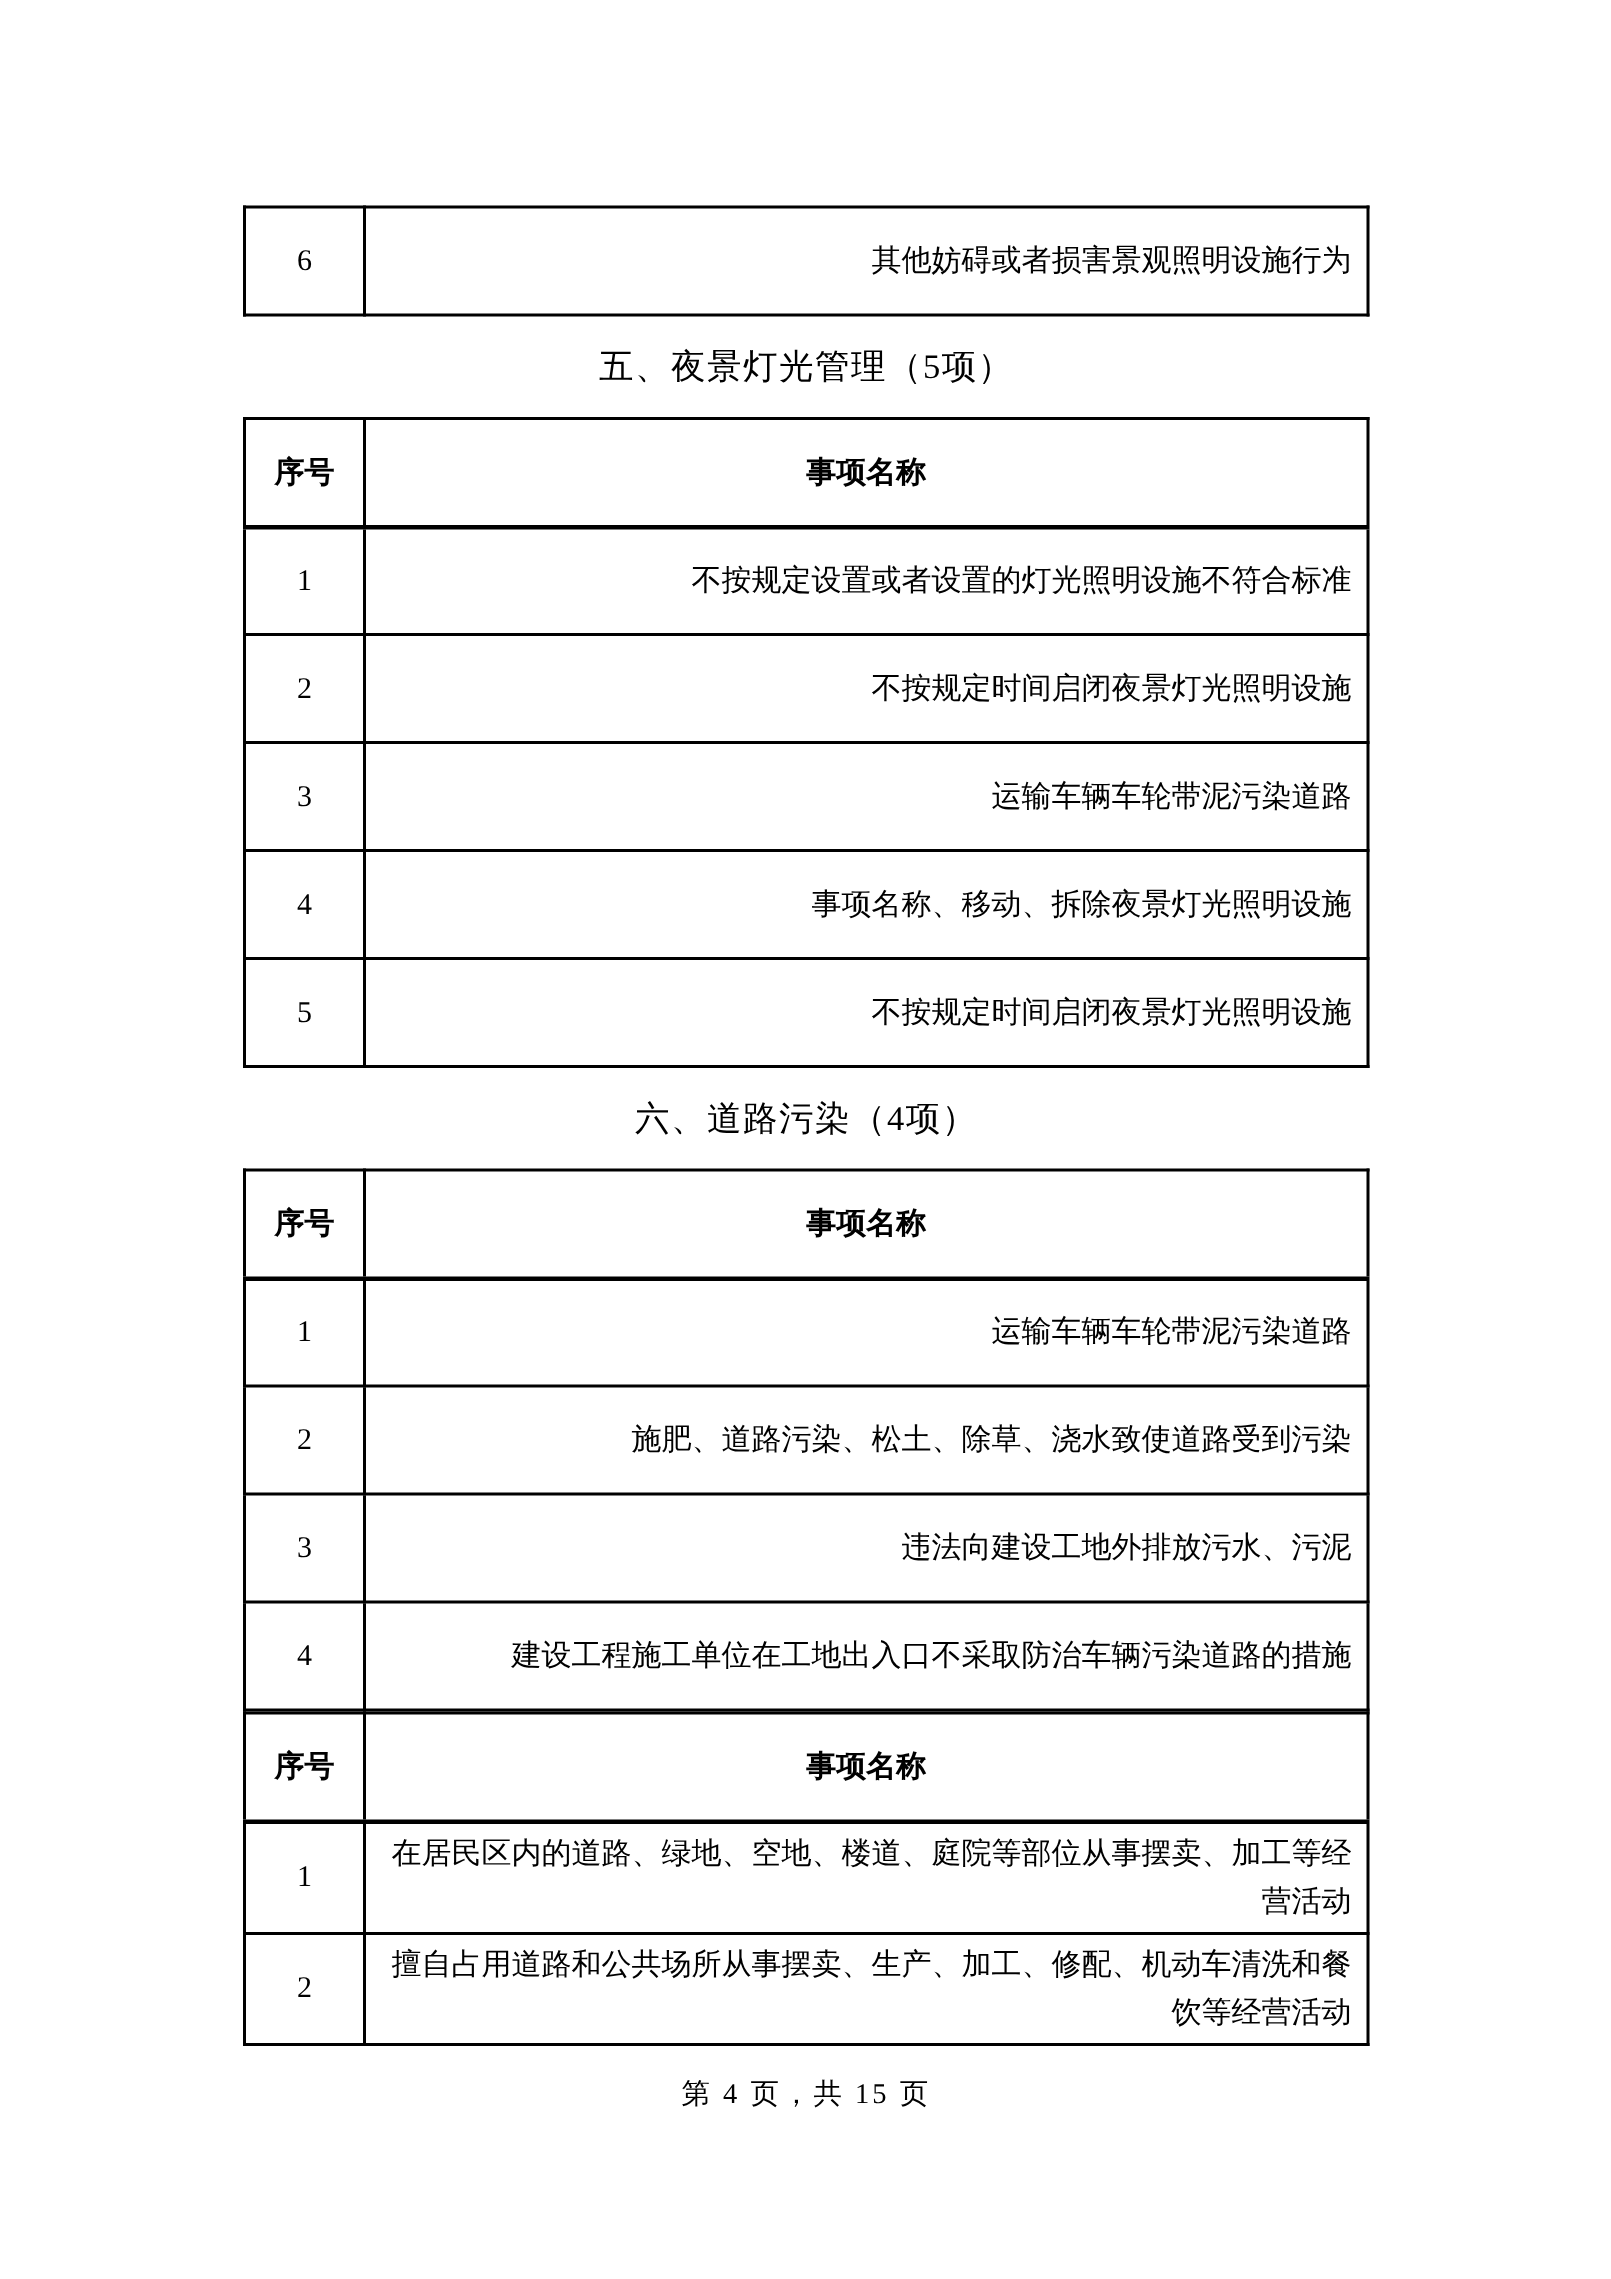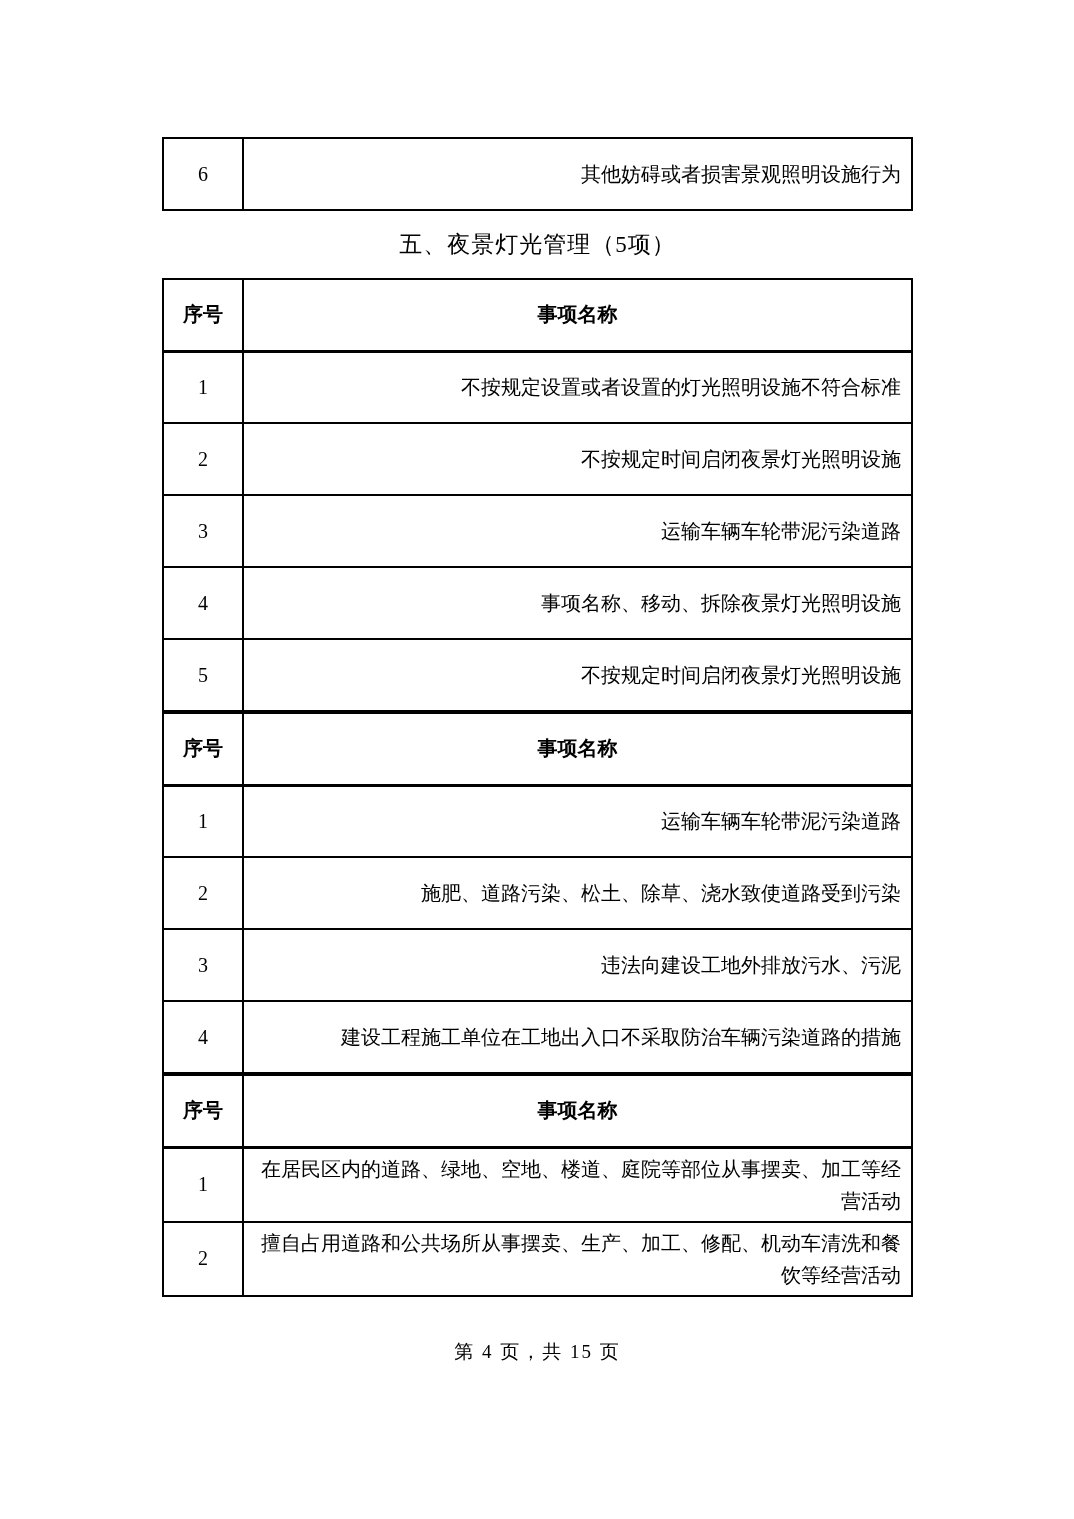--- a/index.html
+++ b/index.html
@@ -55,21 +55,21 @@
   }
   .section-heading {
     height: 67px;
     display: flex;
     align-items: center;
     justify-content: center;
     font-size: 23px;
     letter-spacing: 1px;
   }
   .page-footer {
-    margin-top: 42px;
+    margin-top: 20px;
     text-align: center;
     font-size: 19px;
     line-height: 25px;
     letter-spacing: 2px;
   }
 </style>
 </head>
 <body>
 
 <div class="doc">
@@ -107,20 +107,21 @@
         <td class="c-no">4</td>
         <td class="c-name">事项名称、移动、拆除夜景灯光照明设施</td>
       </tr>
       <tr>
         <td class="c-no">5</td>
         <td class="c-name">不按规定时间启闭夜景灯光照明设施</td>
       </tr>
     </tbody>
   </table>
 
+  <div class="section-heading">六、道路污染（4项）</div>
 
   <table class="items">
     <tbody>
       <tr class="hdr">
         <th class="c-no">序号</th>
         <th class="c-name-h">事项名称</th>
       </tr>
       <tr>
         <td class="c-no">1</td>
         <td class="c-name">运输车辆车轮带泥污染道路</td>

